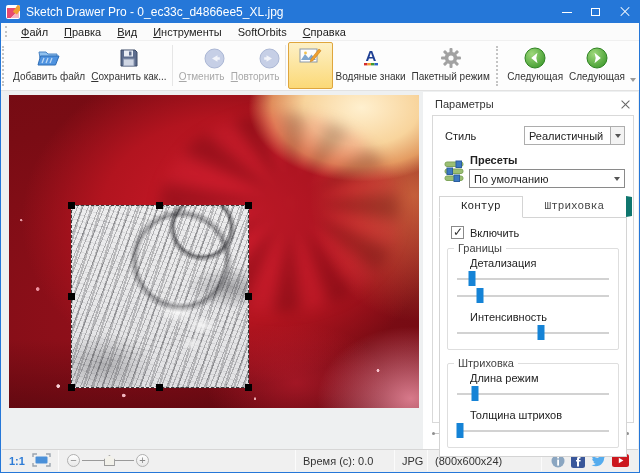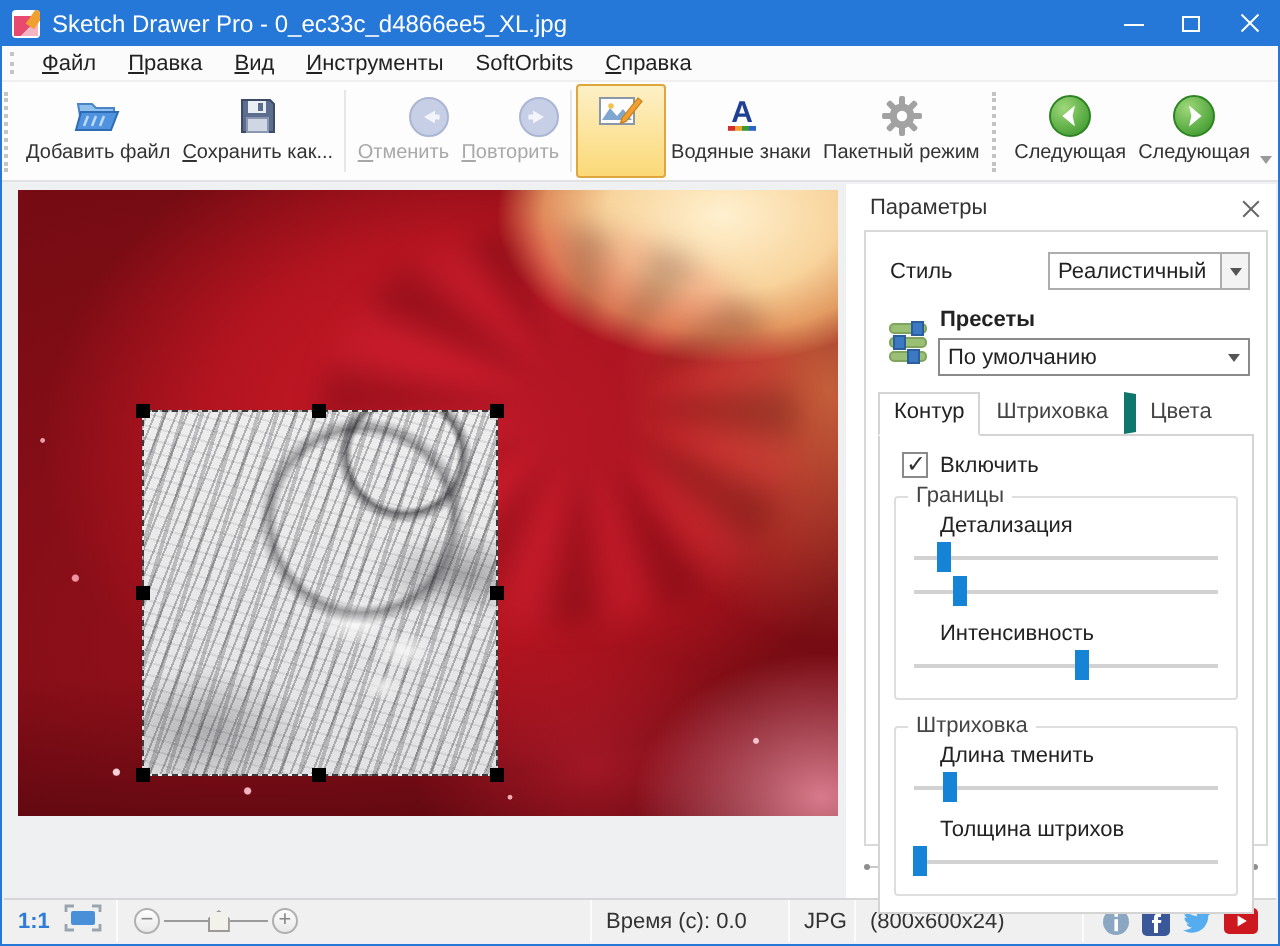--- a/index.html
+++ b/index.html
@@ -95,21 +95,21 @@
   .combo-btn{width:15px;border:1px solid #adadad;background:#f3f3f3;display:flex;align-items:center;justify-content:center;}
   .combo-btn i,.combo2 .chev{width:0;height:0;border:3px solid transparent;border-top:4px solid #555;margin-top:3px;}
   .presets-row{display:flex;margin:0 2px 8px 2px;}
   .presets-icon{width:28px;flex:none;display:flex;align-items:center;justify-content:center;}
   .presets-col{flex:1;min-width:0;}
   .presets-title{font-size:11px;font-weight:bold;color:#222;margin:0 0 3px 1px;}
   .combo2{height:19px;border:1px solid #8a8a8a;background:#fff;display:flex;align-items:center;
           font-size:11px;color:#222;padding:0 4px;justify-content:space-between;}
   .combo2 .v{flex:1;white-space:nowrap;overflow:hidden;}
   .tabs{display:flex;position:relative;z-index:2;margin:4px 0 0 0;font-size:11px;color:#444;}
-  .tab{padding:3px 7px 4px;border:1px solid transparent;cursor:default;white-space:nowrap;}
+  .tab{padding:3px 21px 4px;border:1px solid transparent;cursor:default;white-space:nowrap;font-family:Liberation Mono, monospace;}
   .tab.active{background:#fff;border-color:#d4d4d4;border-bottom-color:#fff;margin-bottom:-1px;color:#222;}
   .tab:not(.active)+.tab:not(.active){border-left:6px solid #0f766e;}
   .tabpane{border:1px solid #d4d4d4;background:#fff;position:relative;z-index:1;padding:7px 6px 4px;}
   .check-row{display:flex;align-items:center;margin:1px 0 9px 5px;font-size:11px;color:#222;}
   .checkbox{width:13px;height:13px;border:1px solid #8a8a8a;background:#fff;margin-right:6px;position:relative;flex:none;}
   .checkbox.checked::after{content:"\2713";position:absolute;left:1px;top:-2px;font-size:12px;color:#333;}
   .groupbox{border:1px solid #dedede;border-radius:2px;margin:6px 1px 13px;padding:1px 8px 8px;position:relative;}
   .grouplabel{position:absolute;top:-7px;left:6px;background:#fff;padding:0 4px;font-size:11px;color:#444;}
   .slider-label{font-size:11px;color:#222;margin:7px 0 1px 14px;}
   .slider{position:relative;height:17px;margin:0 1px;}
@@ -382,21 +382,21 @@
             </div>
             <div class="slider-label">Интенсивность</div>
             <div class="slider">
               <span class="track"></span>
               <span class="thumb" style="left: 55%;"></span>
             </div>
           </div>
 
           <div class="groupbox" style="margin-bottom:4px">
             <span class="grouplabel">Штриховка</span>
-            <div class="slider-label">Длина тменить</div>
+            <div class="slider-label">Длина режим</div>
             <div class="slider">
               <span class="track"></span>
               <span class="thumb" style="left: 12%;"></span>
             </div>
             <div class="slider-label">Толщина штрихов</div>
             <div class="slider">
               <span class="track"></span>
               <span class="thumb" style="left: 2%;"></span>
             </div>
           </div>

